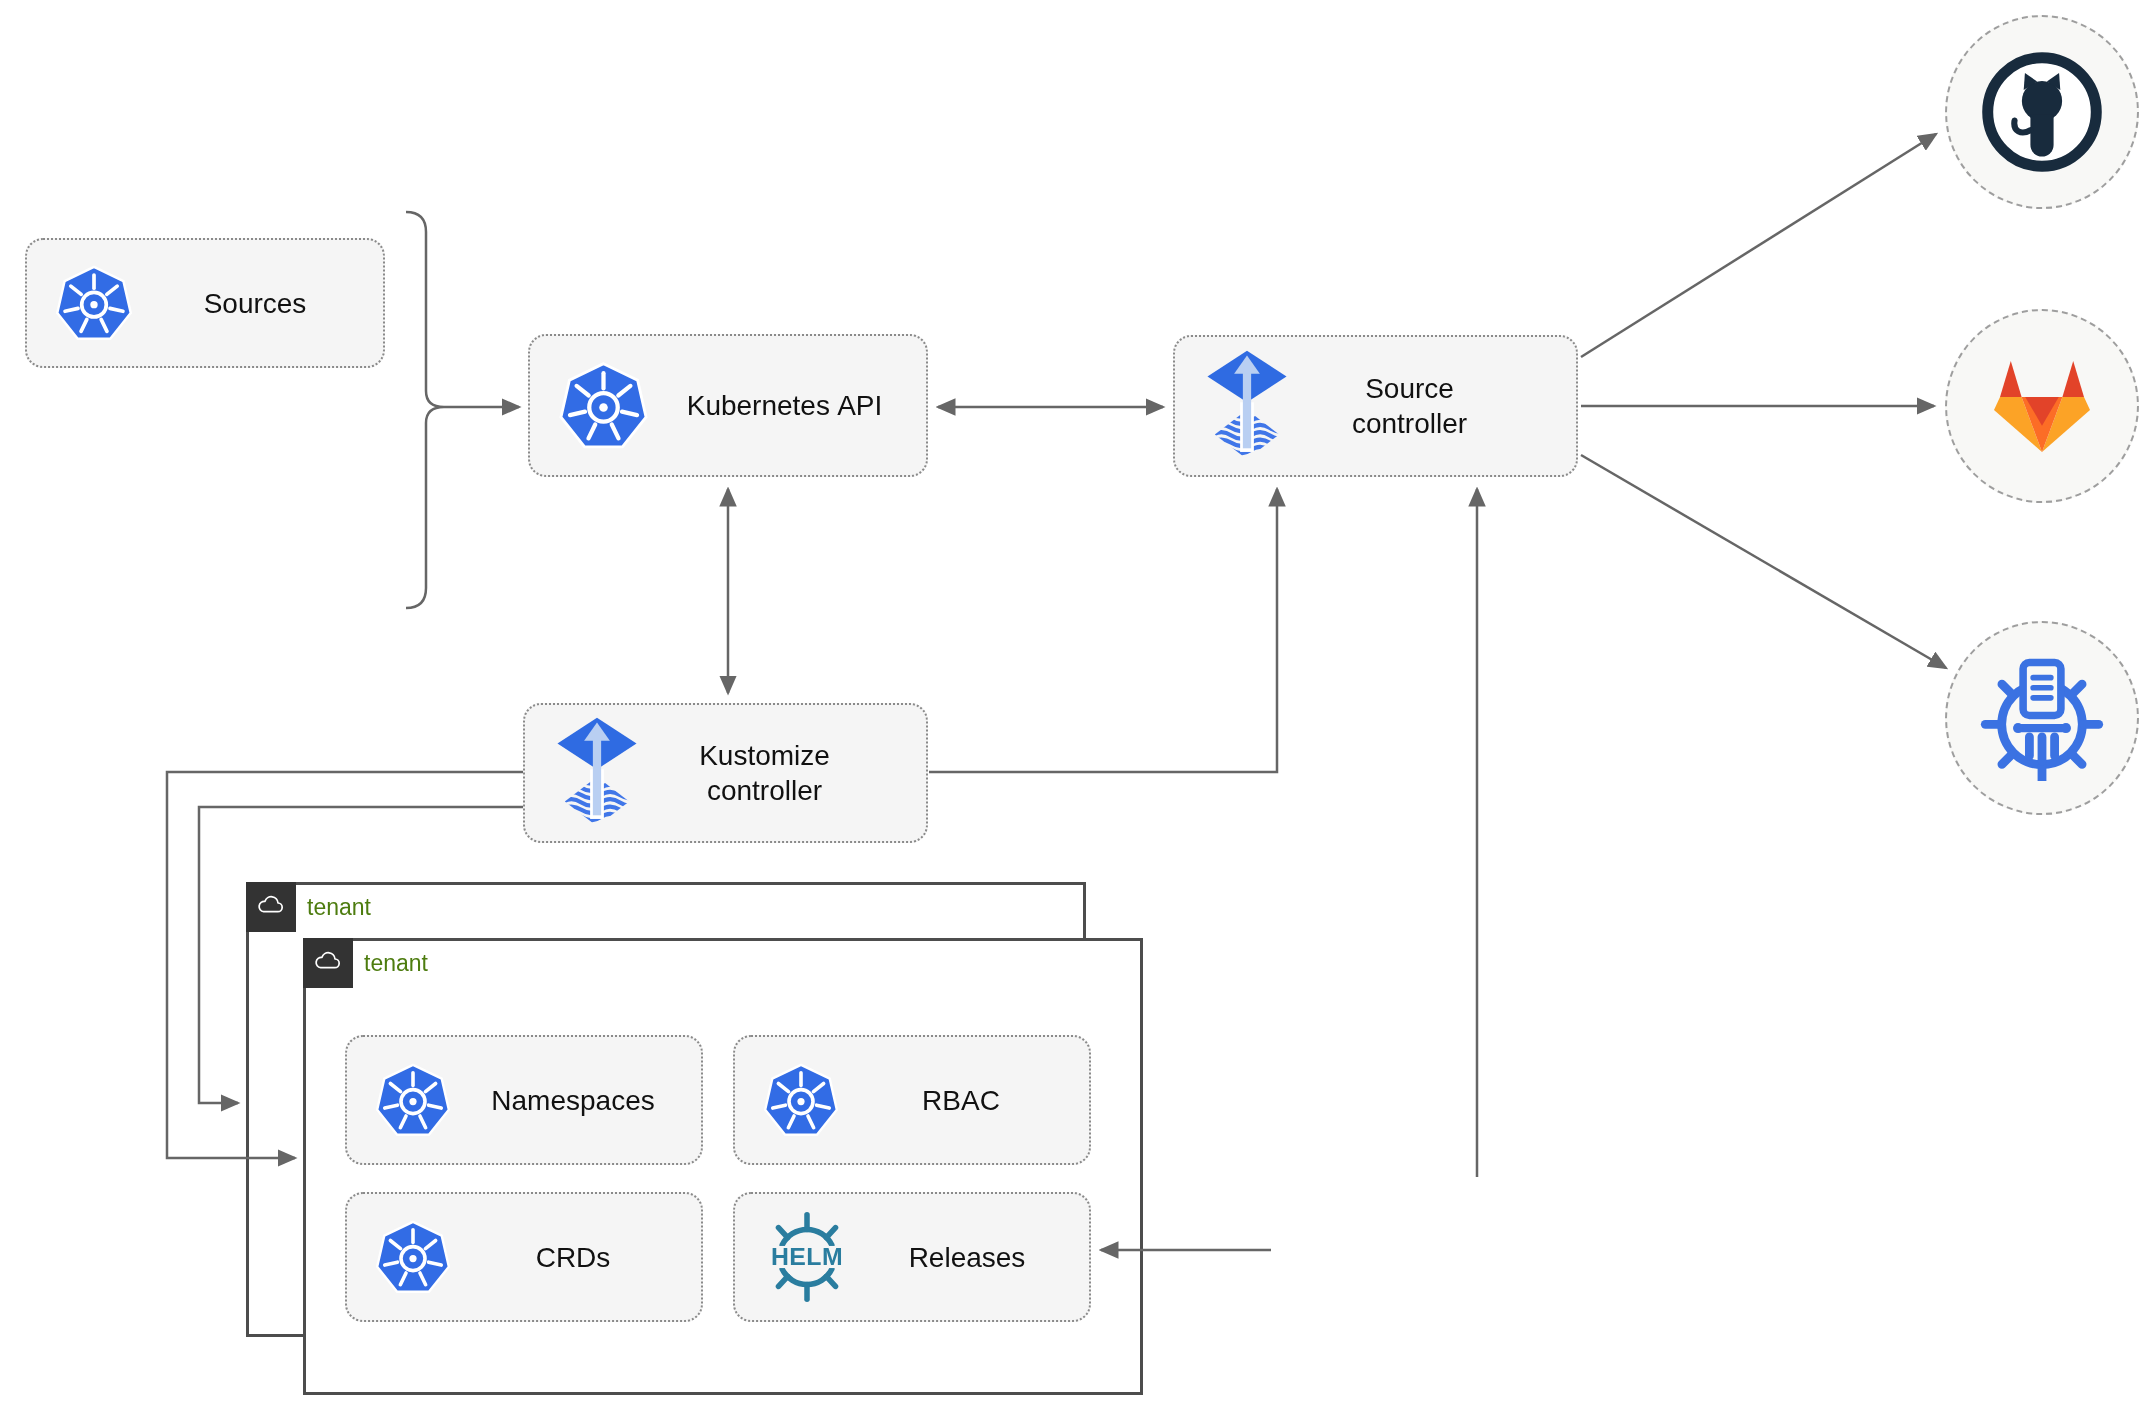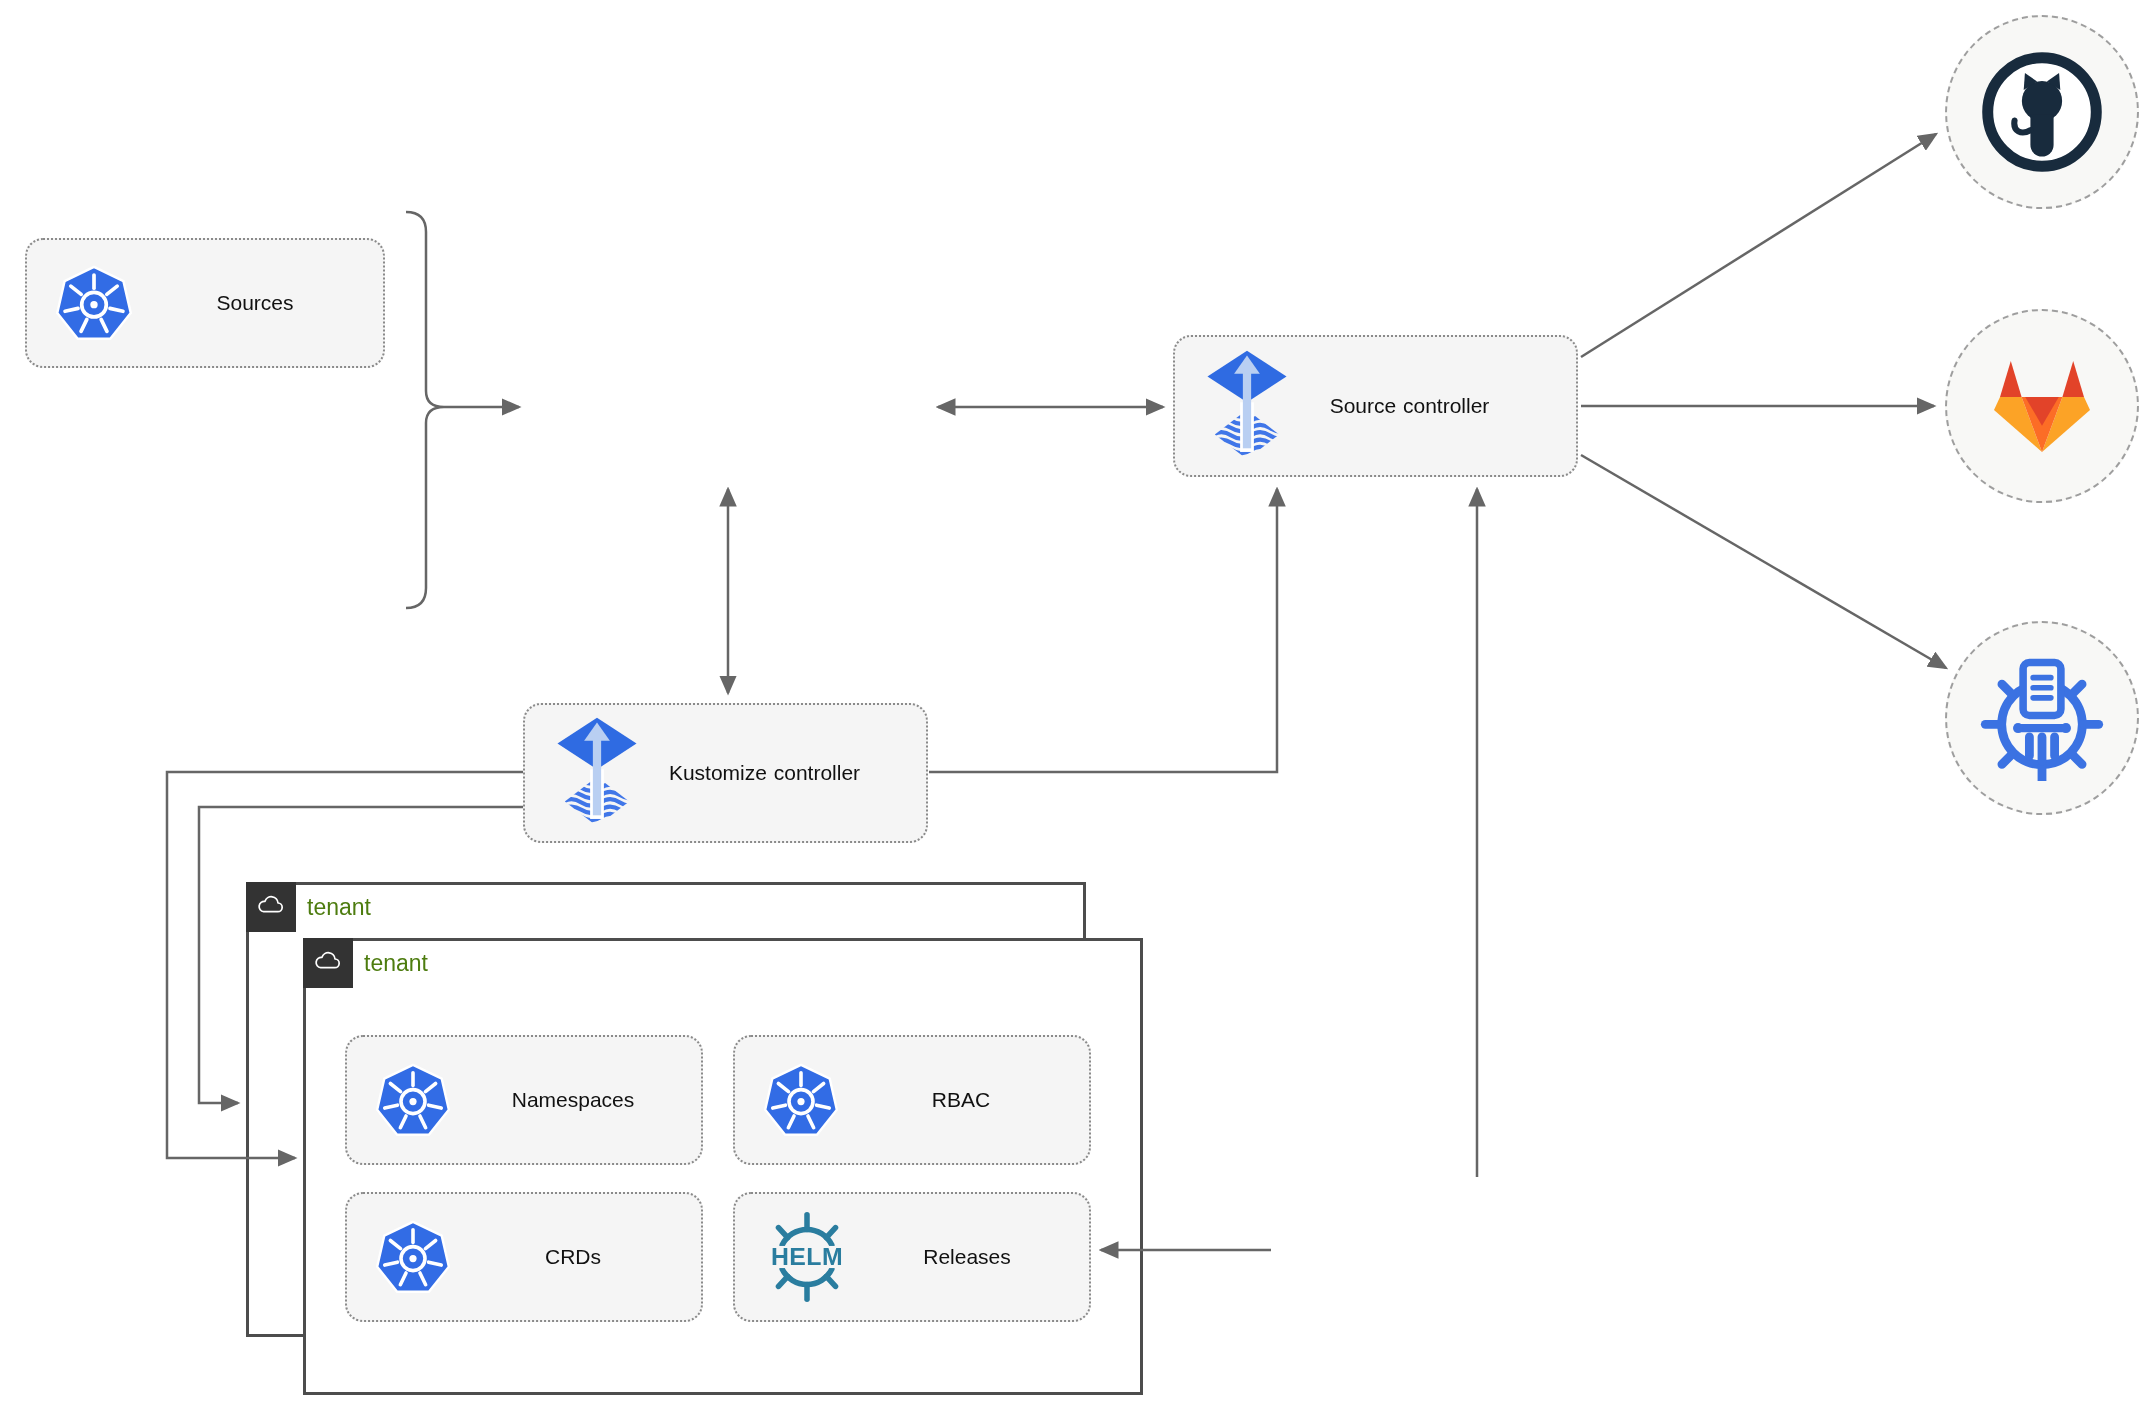--- a/index.html
+++ b/index.html
@@ -8,21 +8,21 @@
     font-family:"Liberation Sans",sans-serif;
   }
   
   .node{
     position:absolute;display:flex;align-items:center;
     background:#f5f5f5;border:2px dotted #8a8a8a;border-radius:18px;
     box-sizing:border-box;
   }
   .node .icon{flex:0 0 auto;margin-left:26px;}
   .node .label{
-    flex:1 1 auto;text-align:center;font-size:21px;color:#111111;
+    flex:1 1 auto;text-align:center;font-size:28px;color:#111111;
     line-height:1.25;padding:0 18px 0 10px;word-spacing:1px;
   }
   
   .tenant{
     position:absolute;background:#ffffff;border:3px solid #4d4d4d;box-sizing:border-box;
   }
   .tenant-head{
     position:absolute;top:-3px;left:-3px;width:50px;height:50px;background:#333333;
     display:flex;align-items:center;justify-content:center;
   }
@@ -164,20 +164,26 @@
   </div>
 
   <div class="node" style="left:25px;top:238px;width:360px;height:130px;">
     <svg class="icon" width="82" height="82">
         <use href="#sym-k8s"></use>
       </svg>
     <span class="label">Sources</span>
   </div>
 
 
+  <div class="node" style="left:528px;top:334px;width:400px;height:143px;">
+    <svg class="icon" width="95" height="95">
+        <use href="#sym-k8s"></use>
+      </svg>
+    <span class="label">Kubernetes API</span>
+  </div>
 
   <div class="node" style="left:1173px;top:335px;width:405px;height:142px;">
     <svg class="icon" width="92" height="114">
         <use href="#sym-flux"></use>
       </svg>
     <span class="label" style="padding:0 70px 0 20px;">Source controller</span>
   </div>
 
   <div class="node" style="left:523px;top:703px;width:405px;height:140px;">
     <svg class="icon" width="92" height="114">

